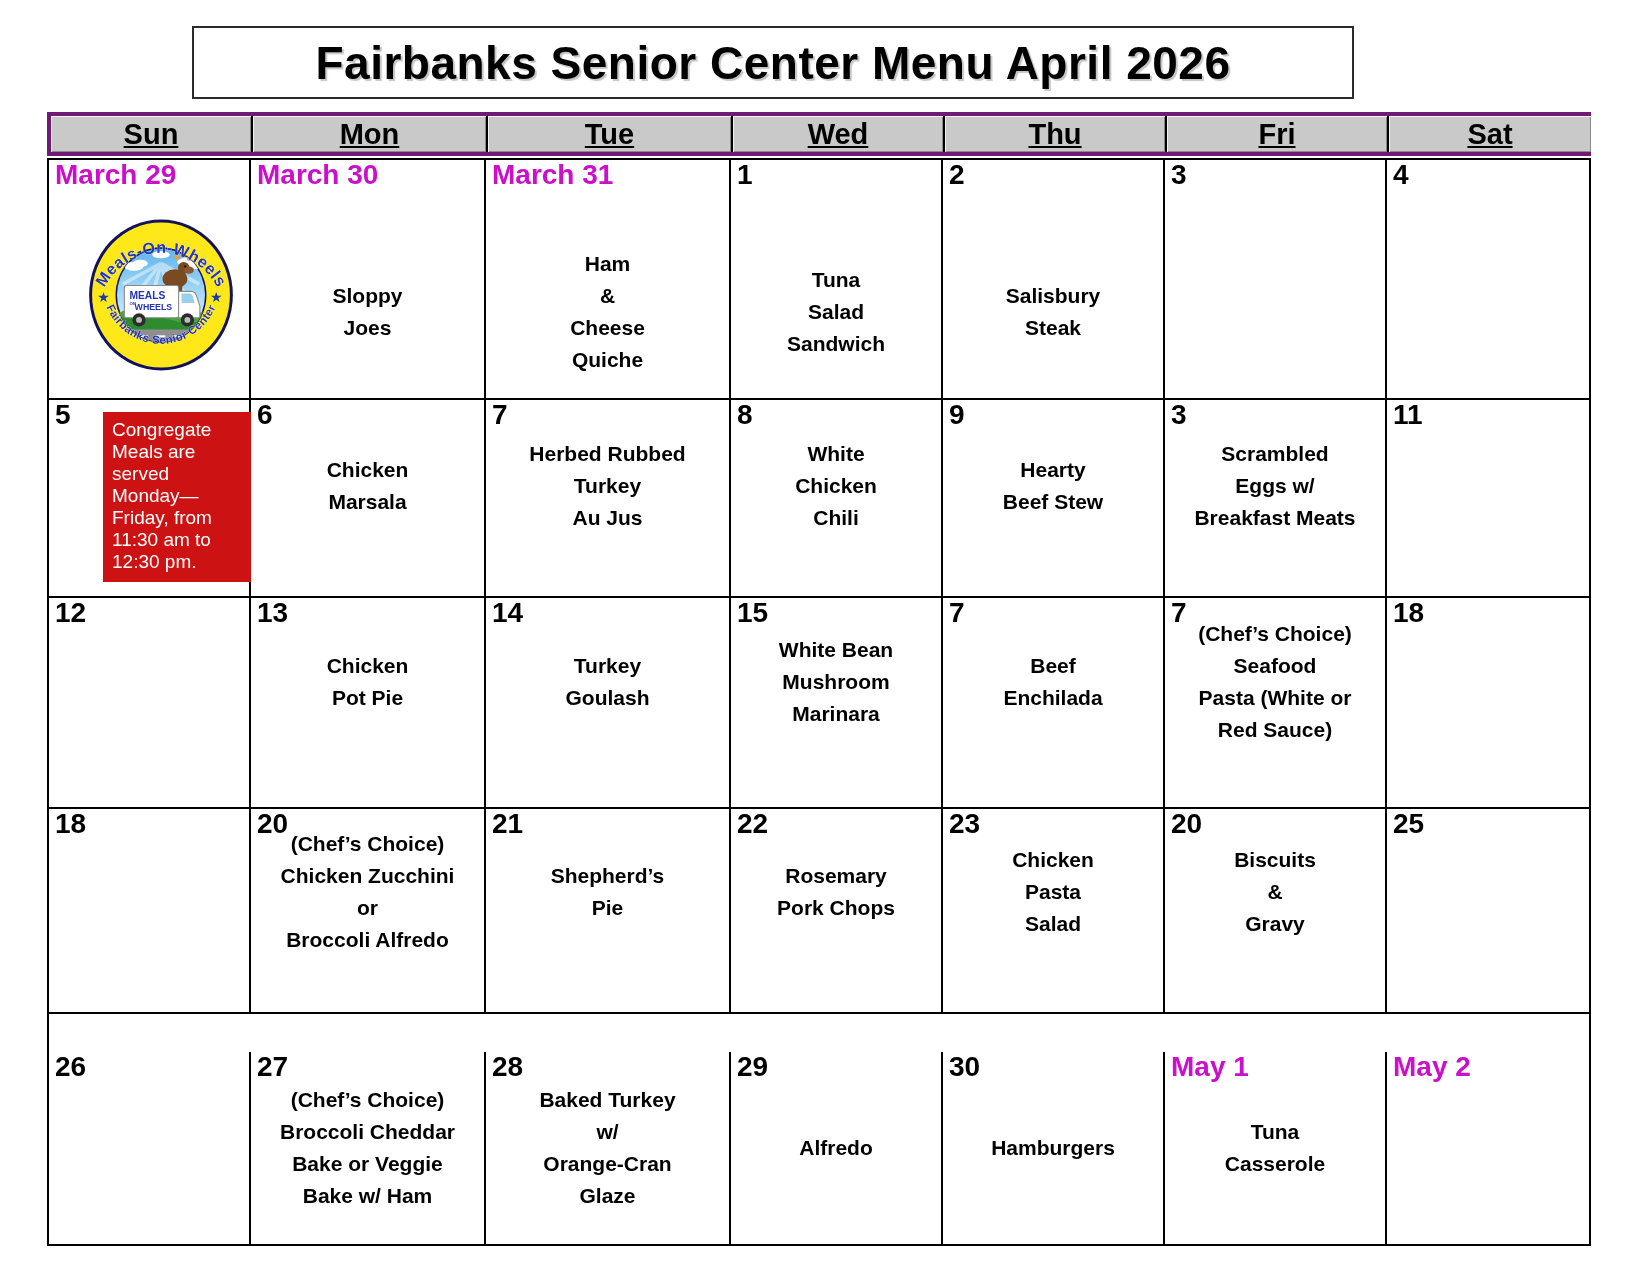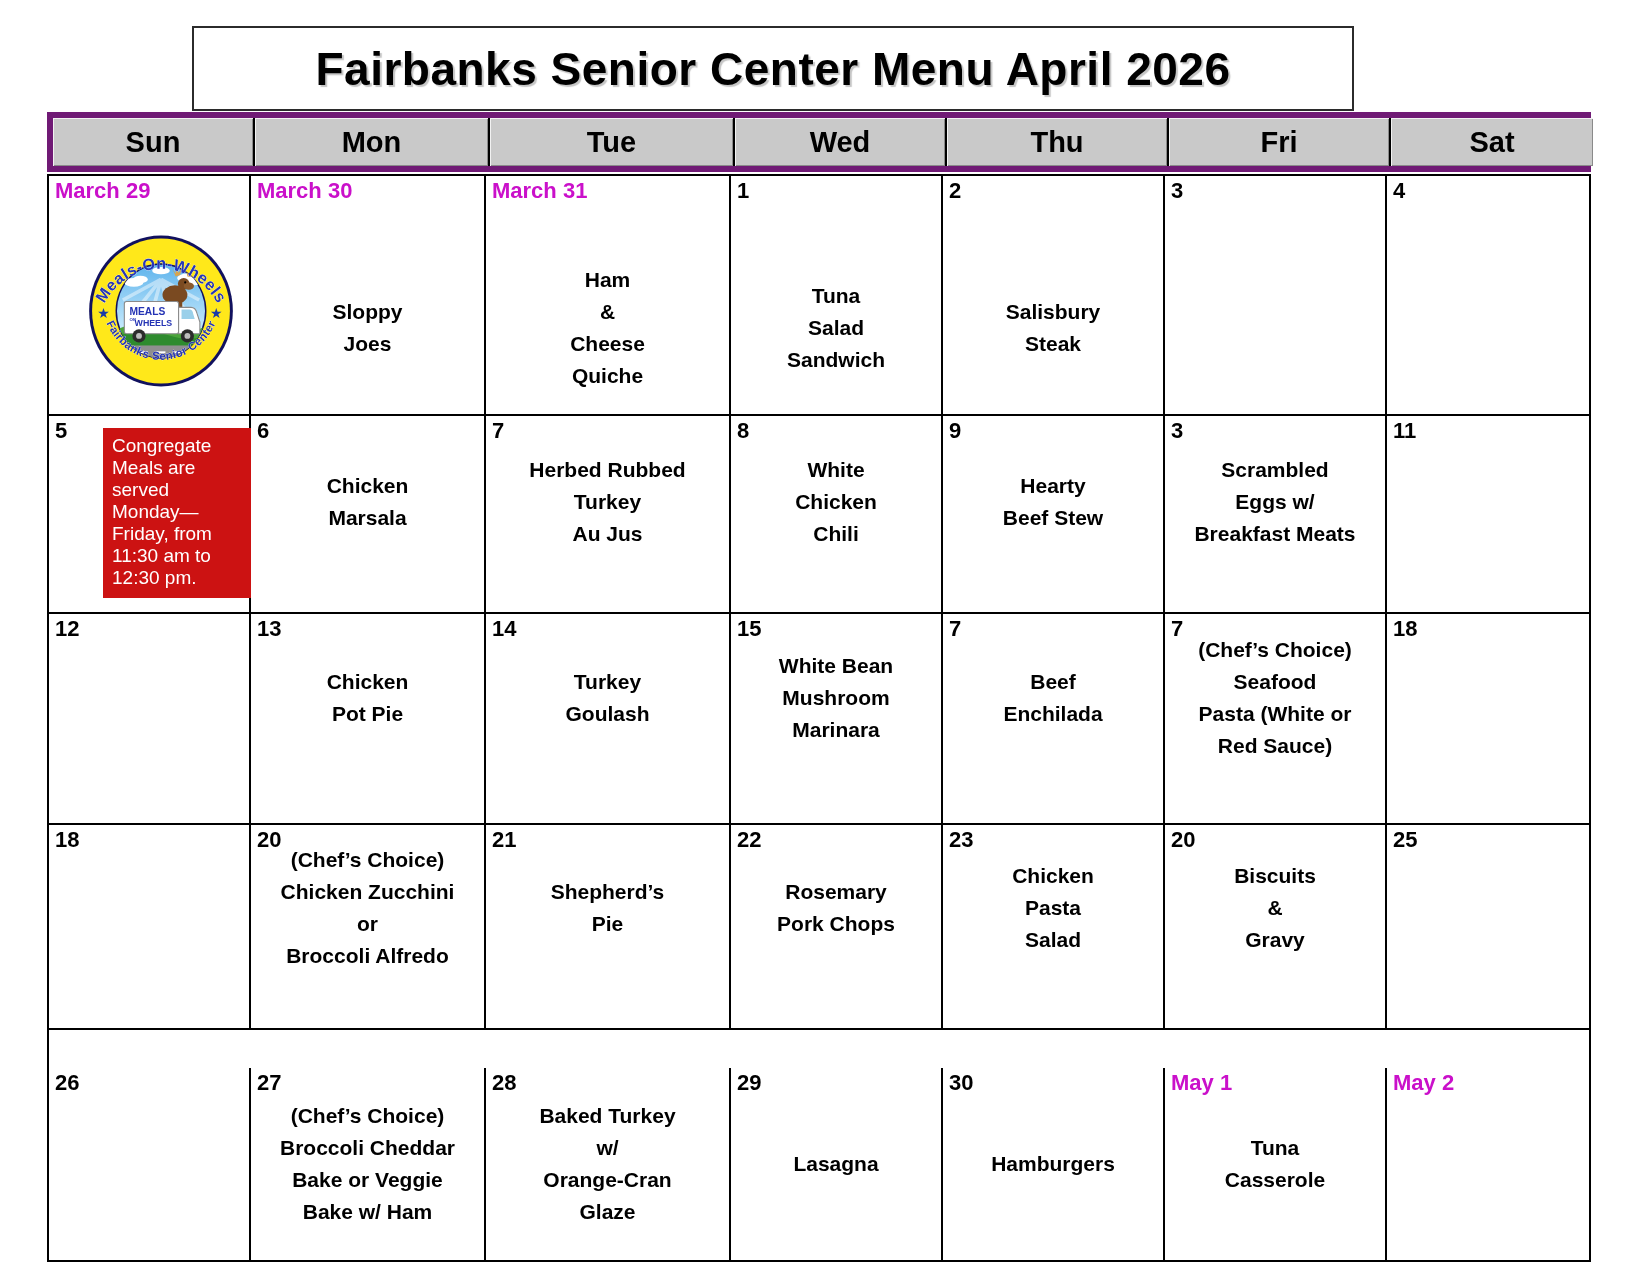--- a/index.html
+++ b/index.html
@@ -7,37 +7,38 @@
   .page {
     position:relative;
     width:1650px; height:1275px;
     background:#fff;
     font-family:"Liberation Sans", sans-serif;
     color:#000;
     overflow:hidden;
   }
   
   .title-box {
-    position:absolute; left:192px; top:26px; width:1162px; height:85px;
+    position:absolute; left:192px; top:26px; width:1162px; height:73px;
     border:2px solid #2b2b2b; background:#fff;
     display:flex; align-items:center; justify-content:center;
   }
   .title-box h1 {
     font-size:46px; font-weight:bold; letter-spacing:0.5px;
     text-shadow:2px 2px 1px rgba(90,90,90,0.35);
     white-space:nowrap;
   }
   
   .calendar { position:absolute; left:47px; top:112px; width:1544px; }
   .weekday-row {
     display:grid;
     grid-template-columns:202px 235px 245px 212px 222px 222px 202px;
-    border:6px solid #701a75;
+    border:4px solid #701a75;
     background:var(--header-gray,#c9c9c9);
-    height:60px;
+    height:44px;
+    text-decoration:underline;
   }
   .weekday-cell {
     border-right:2px solid #000;
     display:flex; align-items:center; justify-content:center;
     font-size:29px; font-weight:bold;
     background:var(--header-gray,#c9c9c9);
     box-shadow:inset 1px 1px 0 #f2f2f2, inset -1px -1px 0 #8a8a8a;
   }
   .weekday-cell:last-child { border-right:none; }
   .grid {
@@ -46,21 +47,21 @@
     grid-template-rows:240px 198px 211px 205px 230px;
     border:2px solid #000;
     margin-top:2px;
     background:#fff;
   }
   .cell { position:relative; border-right:2px solid #000; border-bottom:2px solid #000; background:#fff; }
   .cell:nth-child(7n) { border-right:none; }
   .cell.r4 { border-bottom:none;margin-top:38px; }
   .date {
     position:absolute; left:6px; top:2px;
-    font-size:22px; font-weight:bold; line-height:26px;
+    font-size:28px; font-weight:bold; line-height:26px;
     white-space:nowrap;
   }
   .date.magenta { color:var(--magenta,#ca10ca); }
   .menu {
     position:absolute; left:2px; right:2px;
     top:var(--menu-center,50%); transform:translateY(-50%);
     text-align:center;
     font-size:21px; font-weight:bold; line-height:32px;
   }
   .r0 { --menu-center:64%; }
@@ -290,21 +291,21 @@
         <div class="cell r4">
           <div class="date">27</div>
           <div class="menu">(Chef’s Choice)<br>Broccoli Cheddar<br>Bake or Veggie<br>Bake w/ Ham</div>
         </div>
         <div class="cell r4">
           <div class="date">28</div>
           <div class="menu">Baked Turkey<br>w/<br>Orange-Cran<br>Glaze</div>
         </div>
         <div class="cell r4">
           <div class="date">29</div>
-          <div class="menu">Lasagna</div>
+          <div class="menu">Alfredo</div>
         </div>
         <div class="cell r4">
           <div class="date">30</div>
           <div class="menu">Hamburgers</div>
         </div>
         <div class="cell r4">
           <div class="date magenta">May 1</div>
           <div class="menu">Tuna<br>Casserole</div>
         </div>
         <div class="cell r4">

